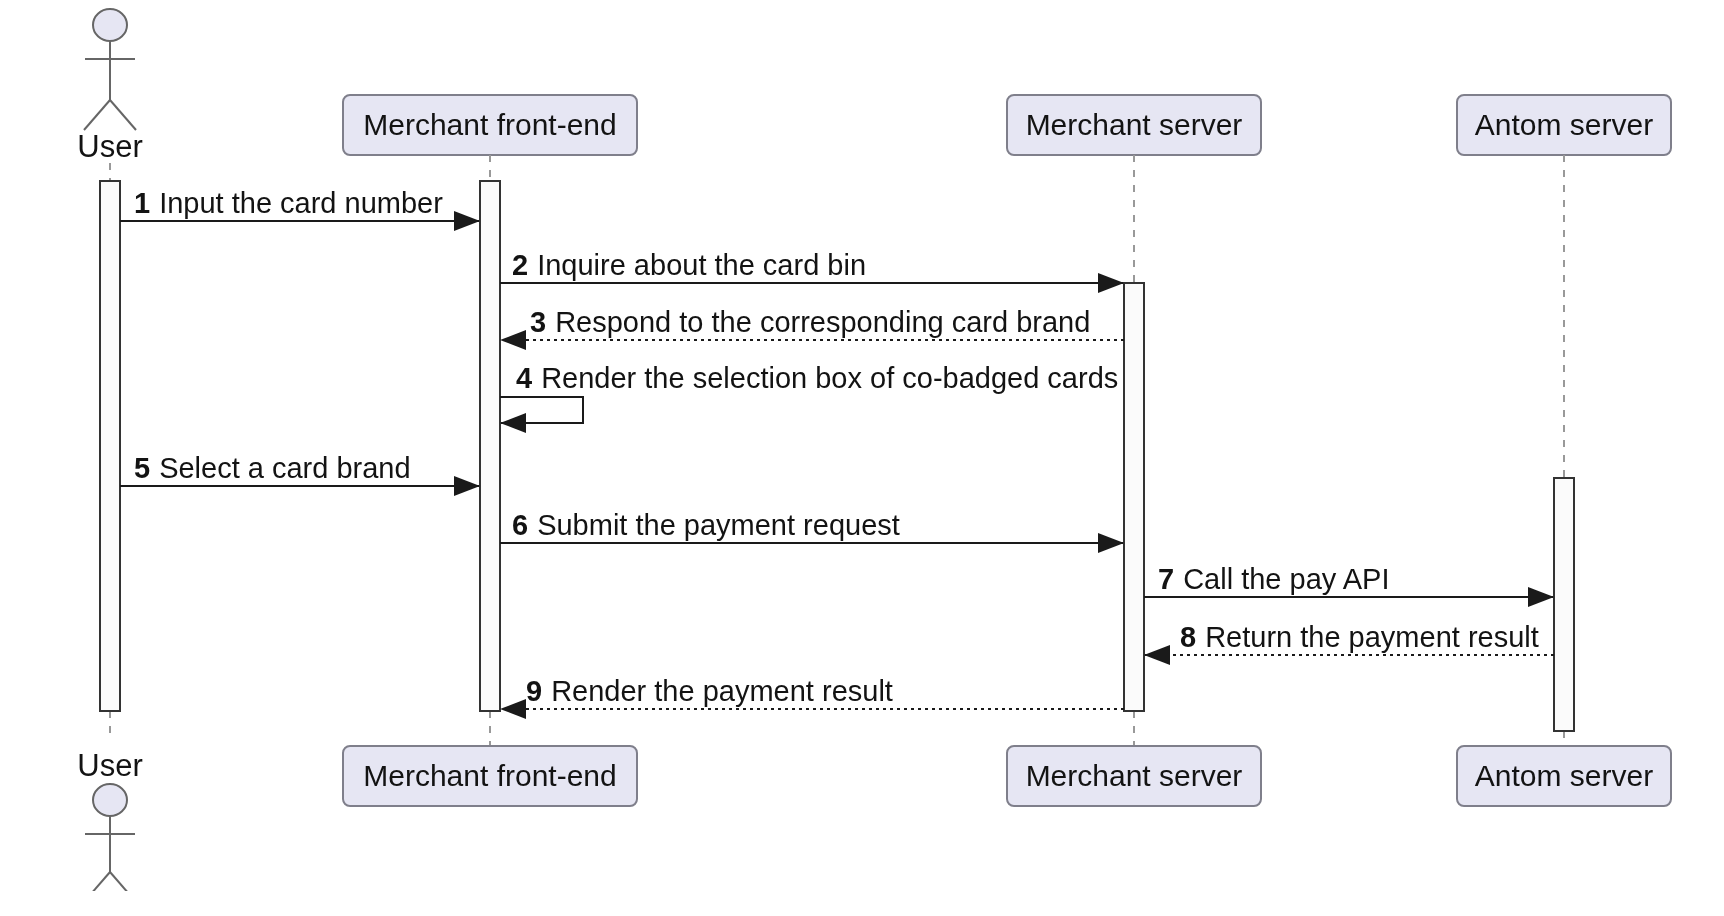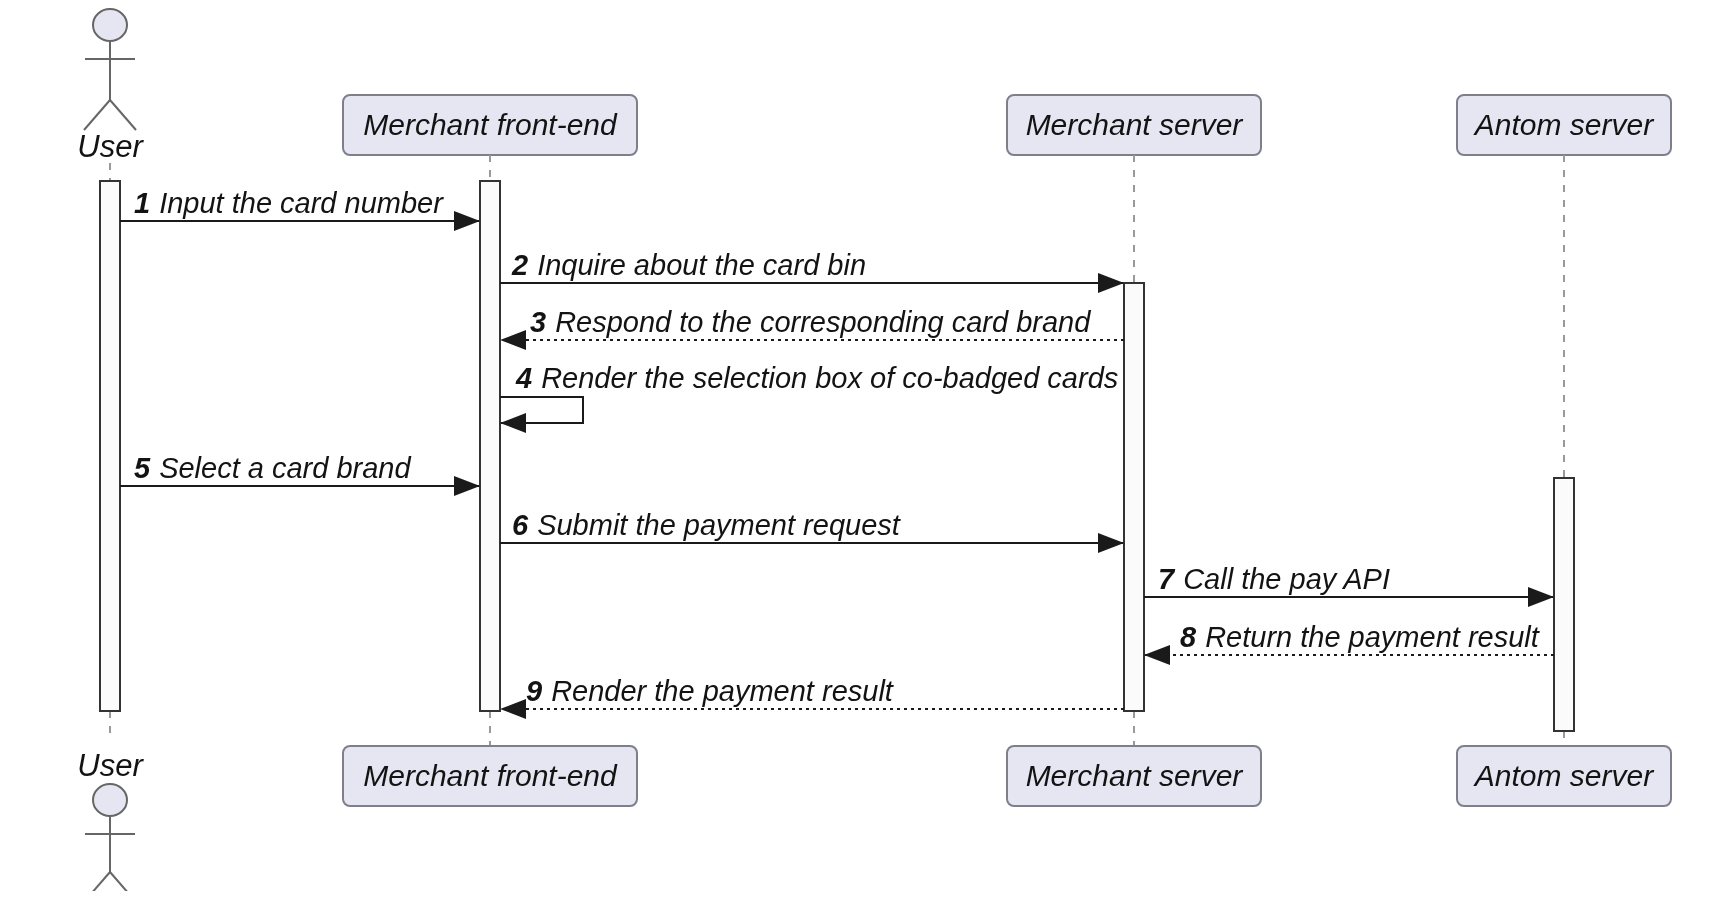--- a/index.html
+++ b/index.html
@@ -6,21 +6,20 @@
     margin: 0;
     padding: 0;
     background: #ffffff;
   }
   .stage {
     position: relative;
     width: 1724px;
     height: 891px;
     background: #ffffff;
     overflow: hidden;
-    font-style: italic;
   }
   svg { display: block; }
   text {
     font-family: "Liberation Sans", "DejaVu Sans", sans-serif;
     fill: #131313;
   }
   .msg-label { font-size: 29px; }
   .msg-num  { font-weight: bold; }
   .participant-label { font-size: 30px; text-anchor: middle; }
   .actor-label { font-size: 31px; text-anchor: middle; }

